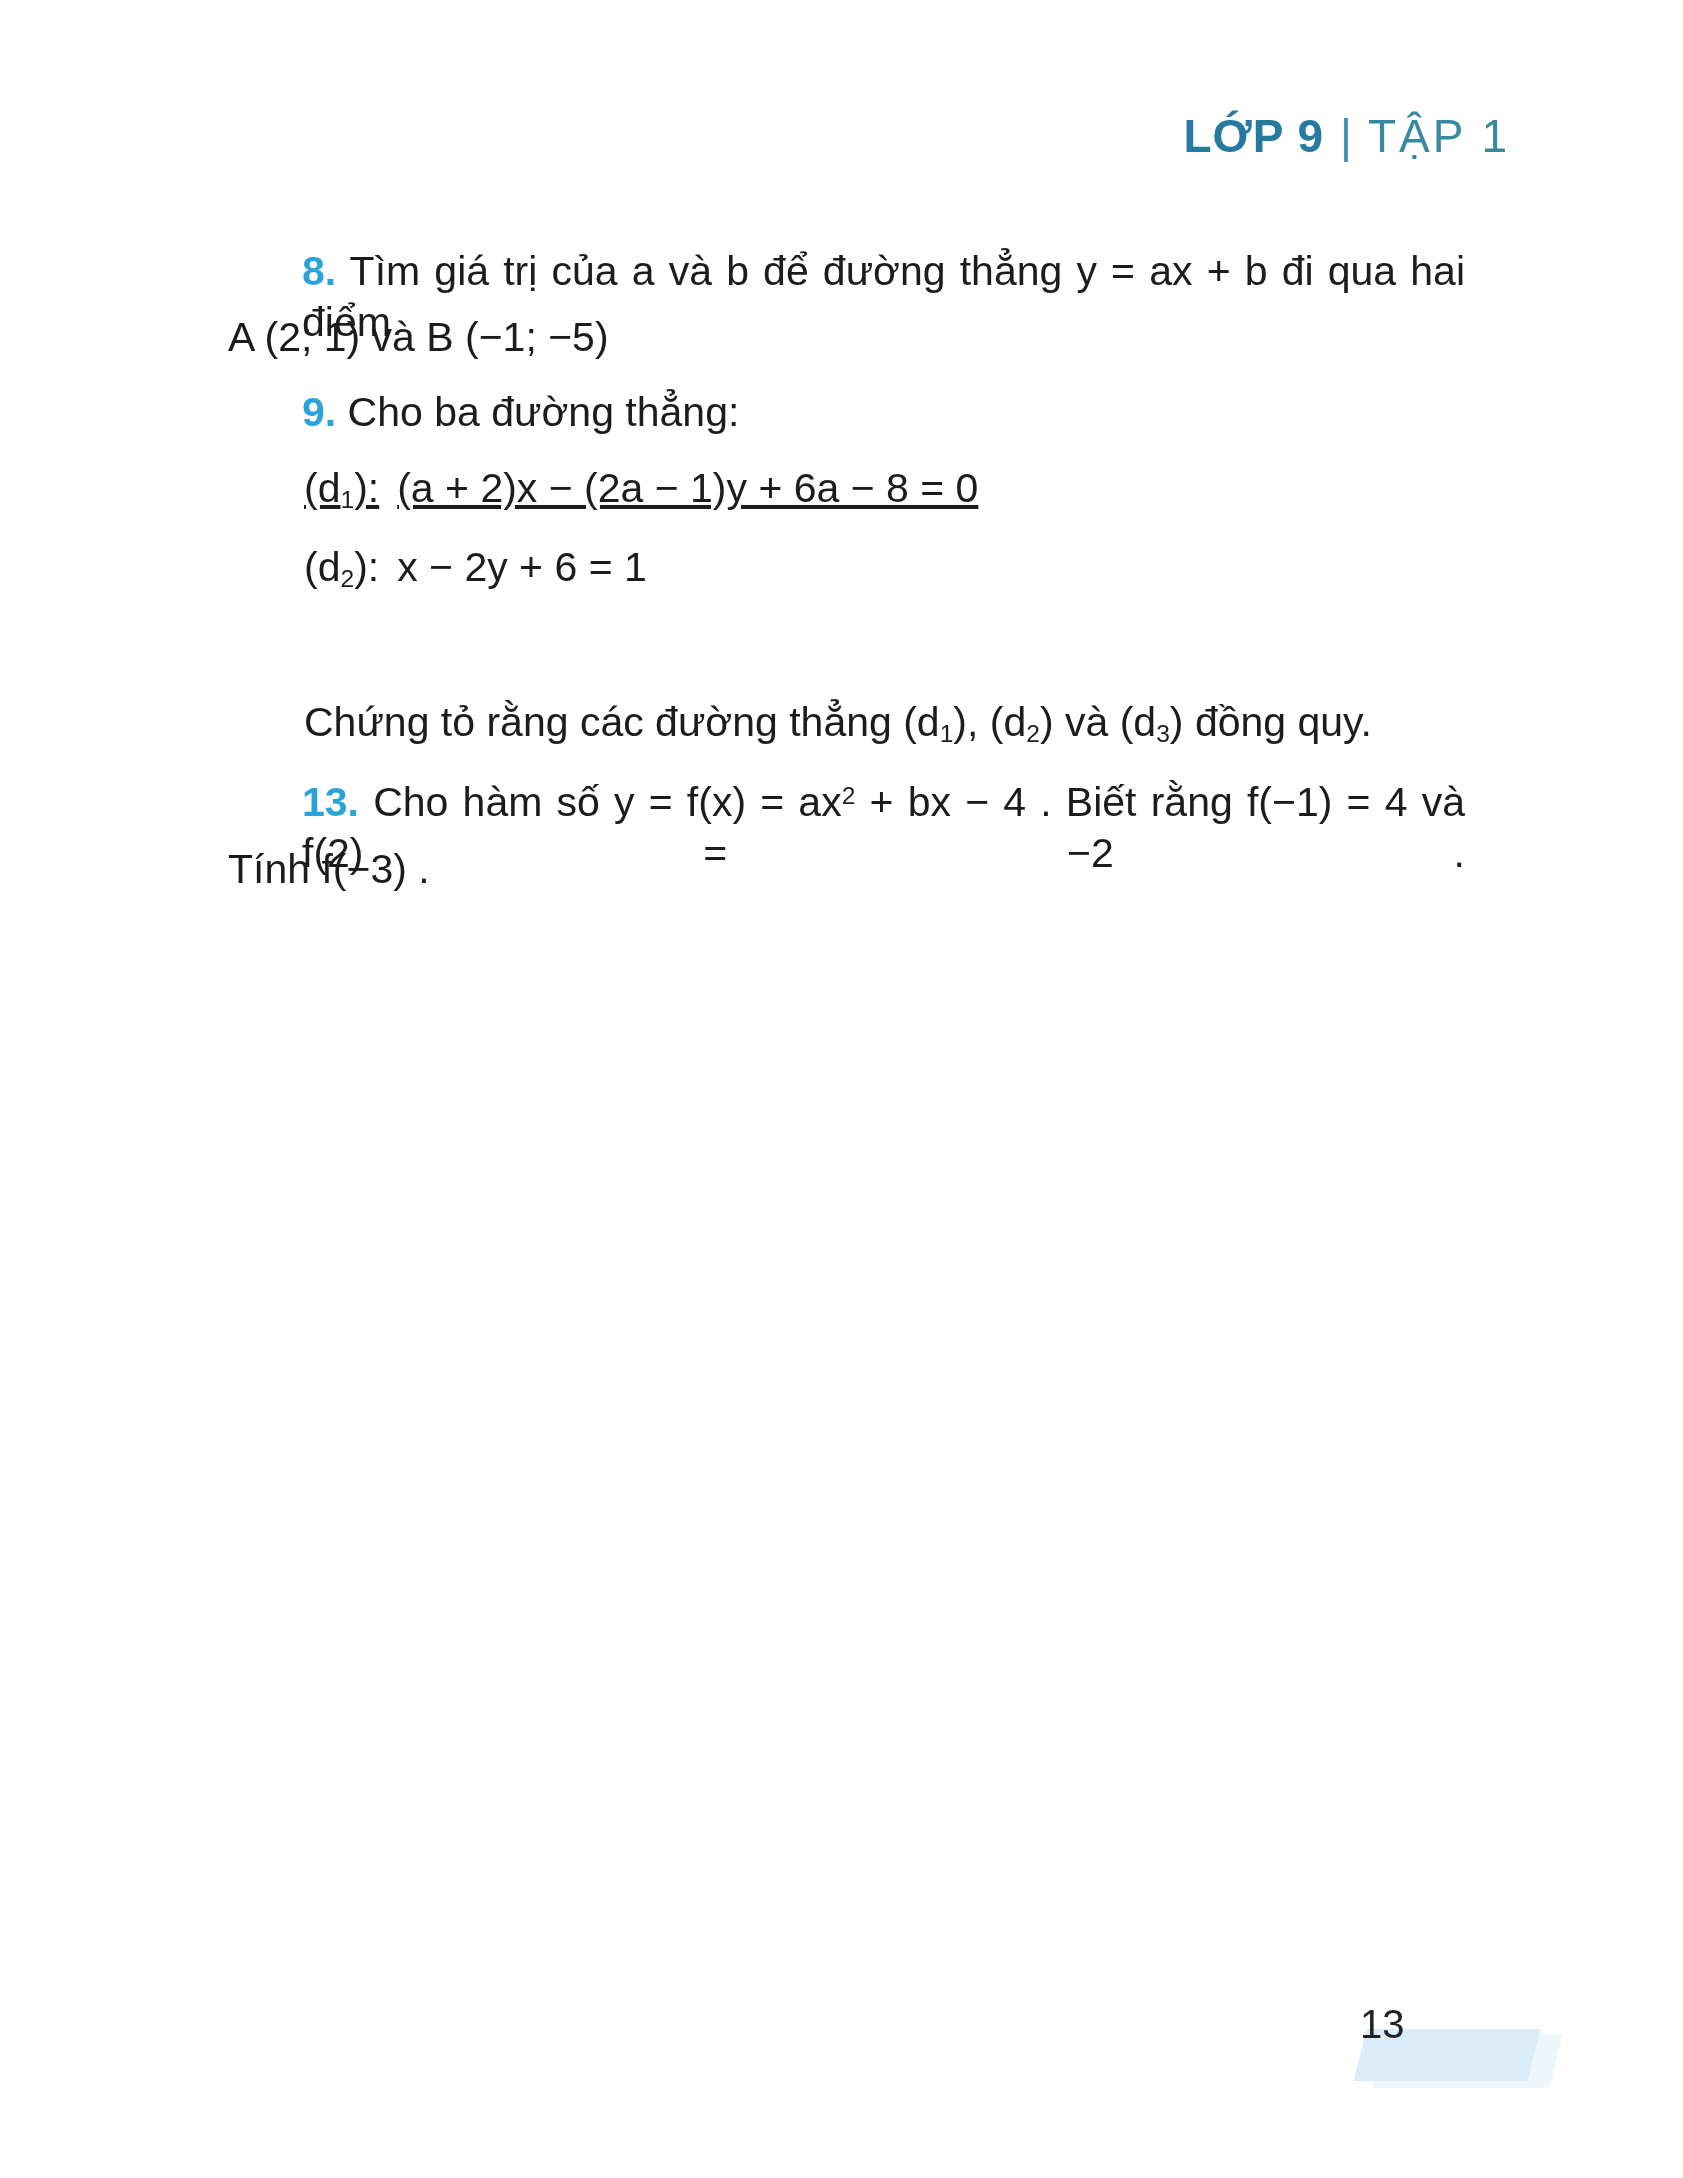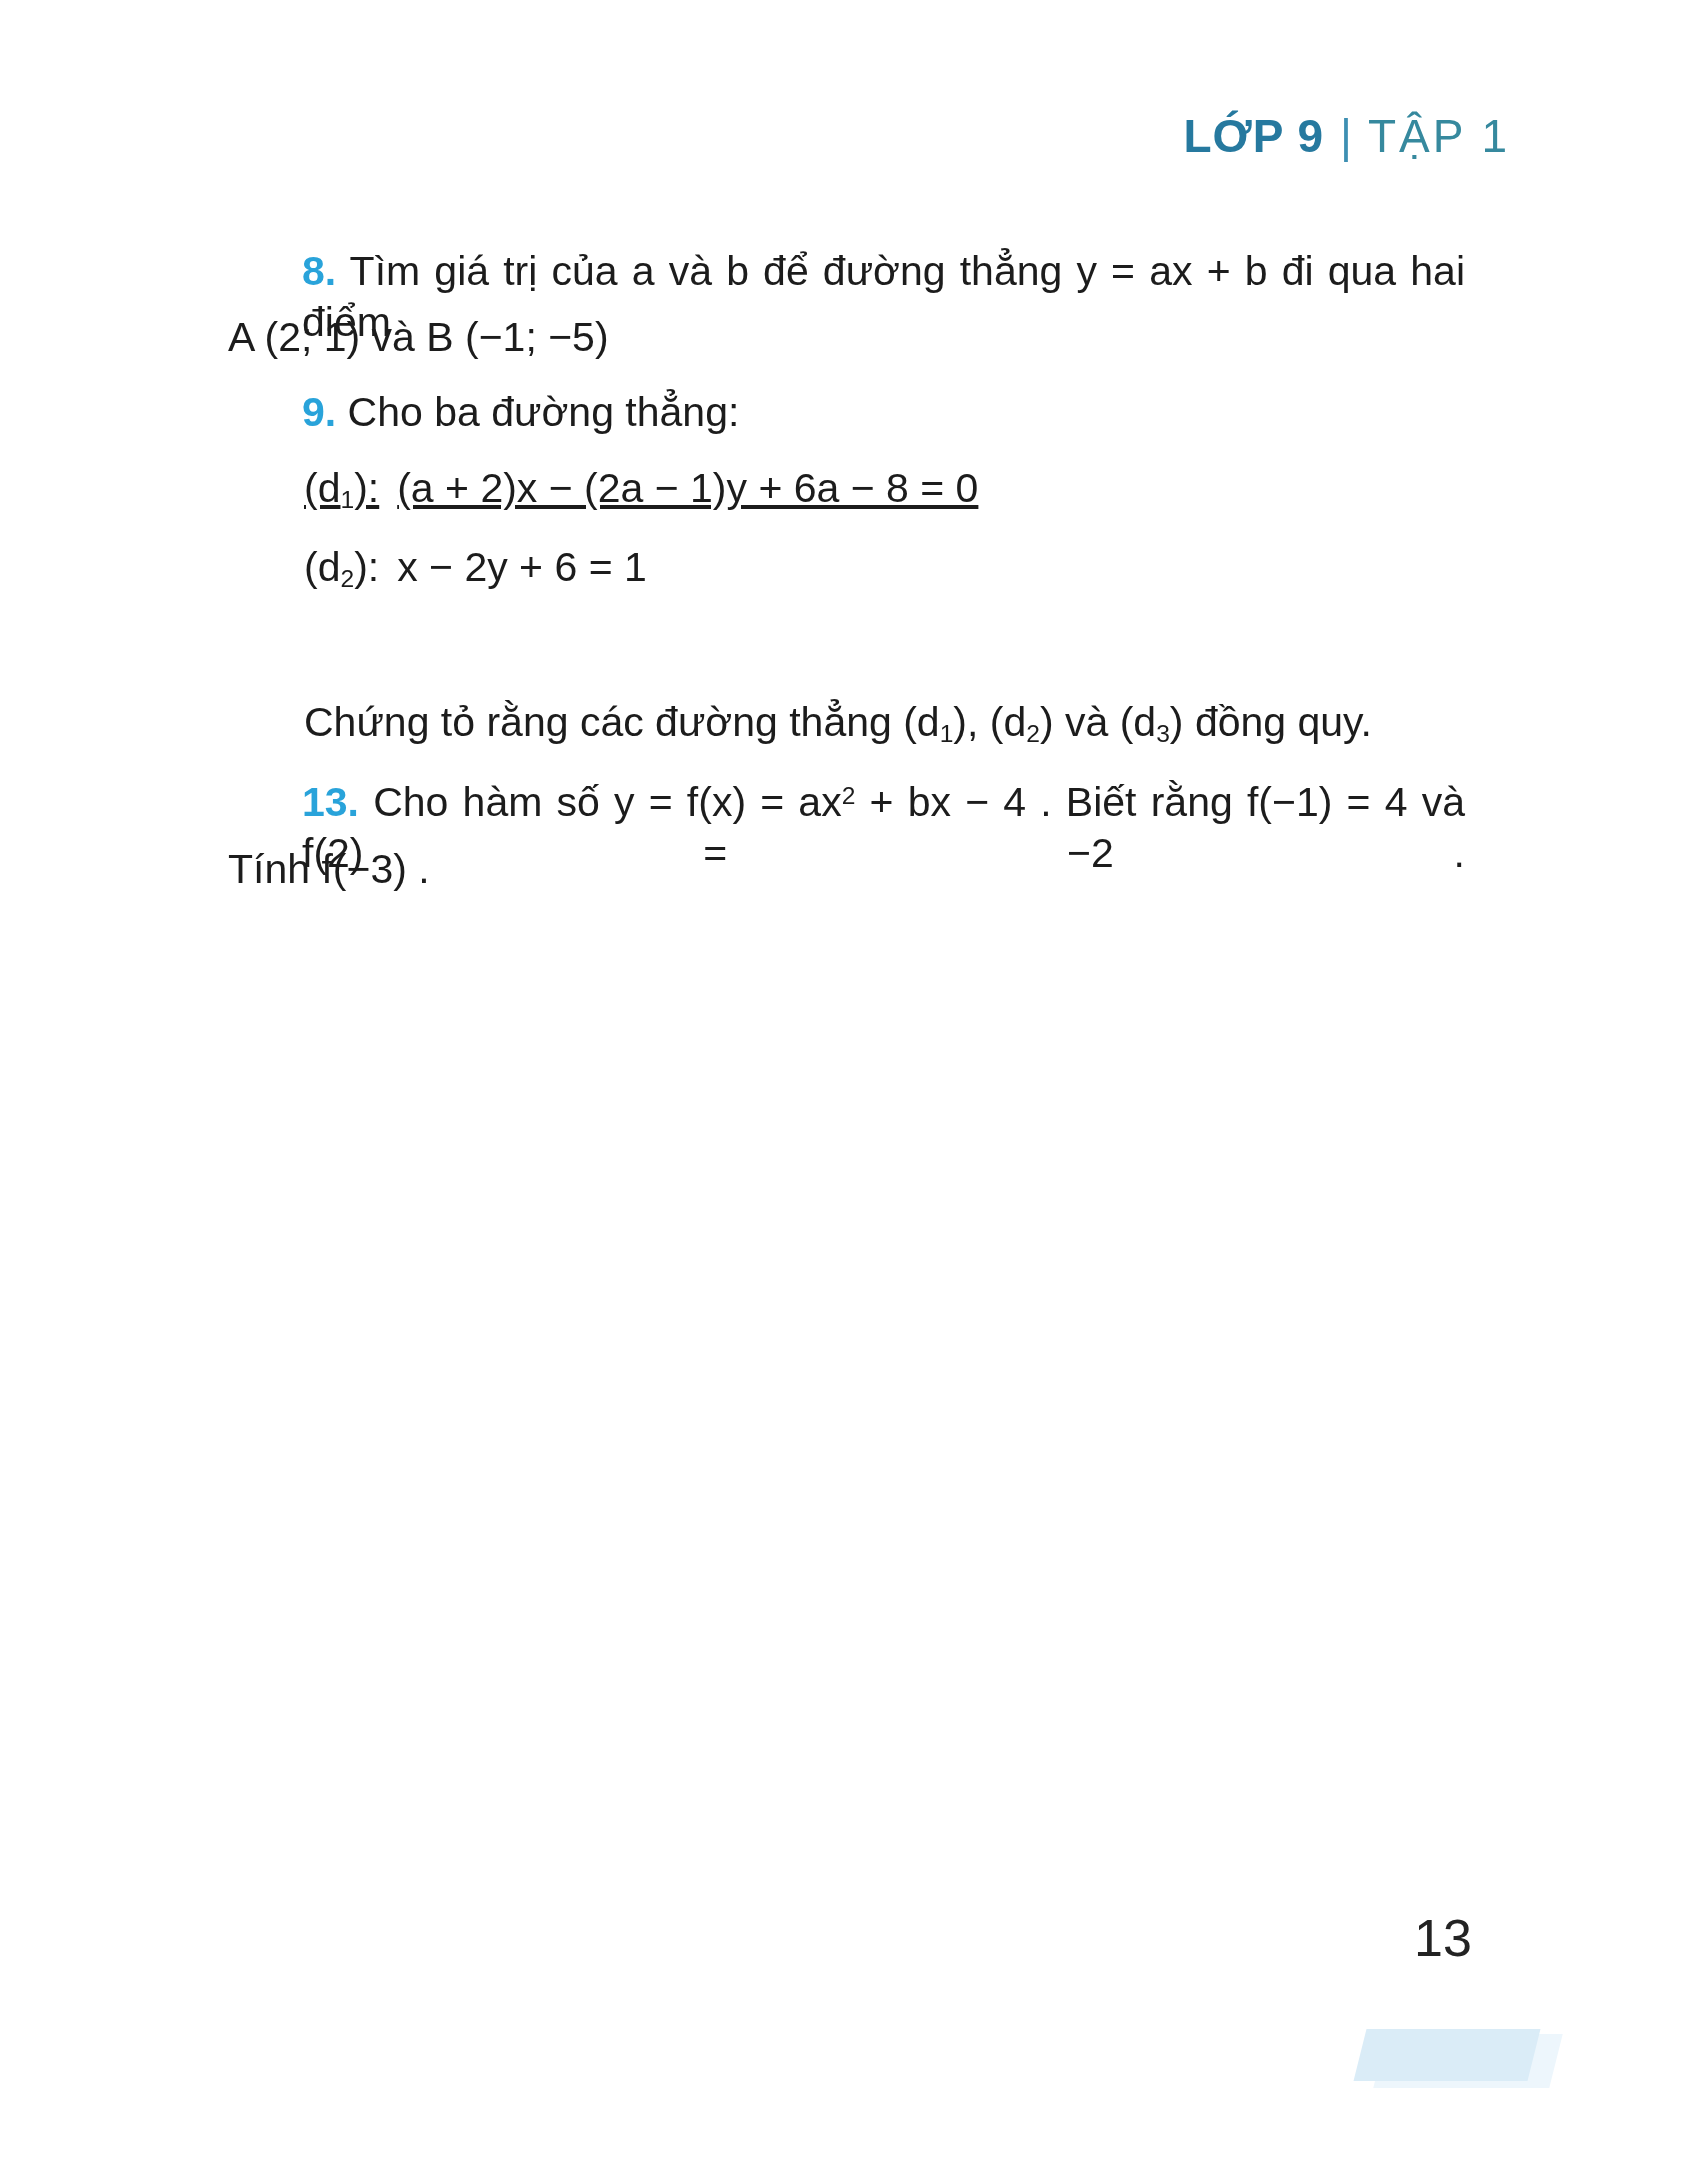--- a/index.html
+++ b/index.html
@@ -73,26 +73,26 @@
     left: 1360px;
     top: 2029px;
     width: 174px;
     height: 52px;
     background: #daecf7;
     transform: skewX(-14deg);
   }
   .badge-label {
     position: absolute;
     left: 1360px;
-    top: 1913px;
+    top: 1999px;
     width: 166px;
     height: 52px;
-    font-size: 52px;
+    font-size: 40px;
     line-height: 50px;
-    text-align: center;
+    text-align: left;
     color: #232323;
   }
 </style>
 </head>
 <body>
 
 <div class="page">
 
   <div class="hdr">
     <span class="grade">LỚP 9</span><span class="sep">|</span><span class="vol">TẬP 1</span>

